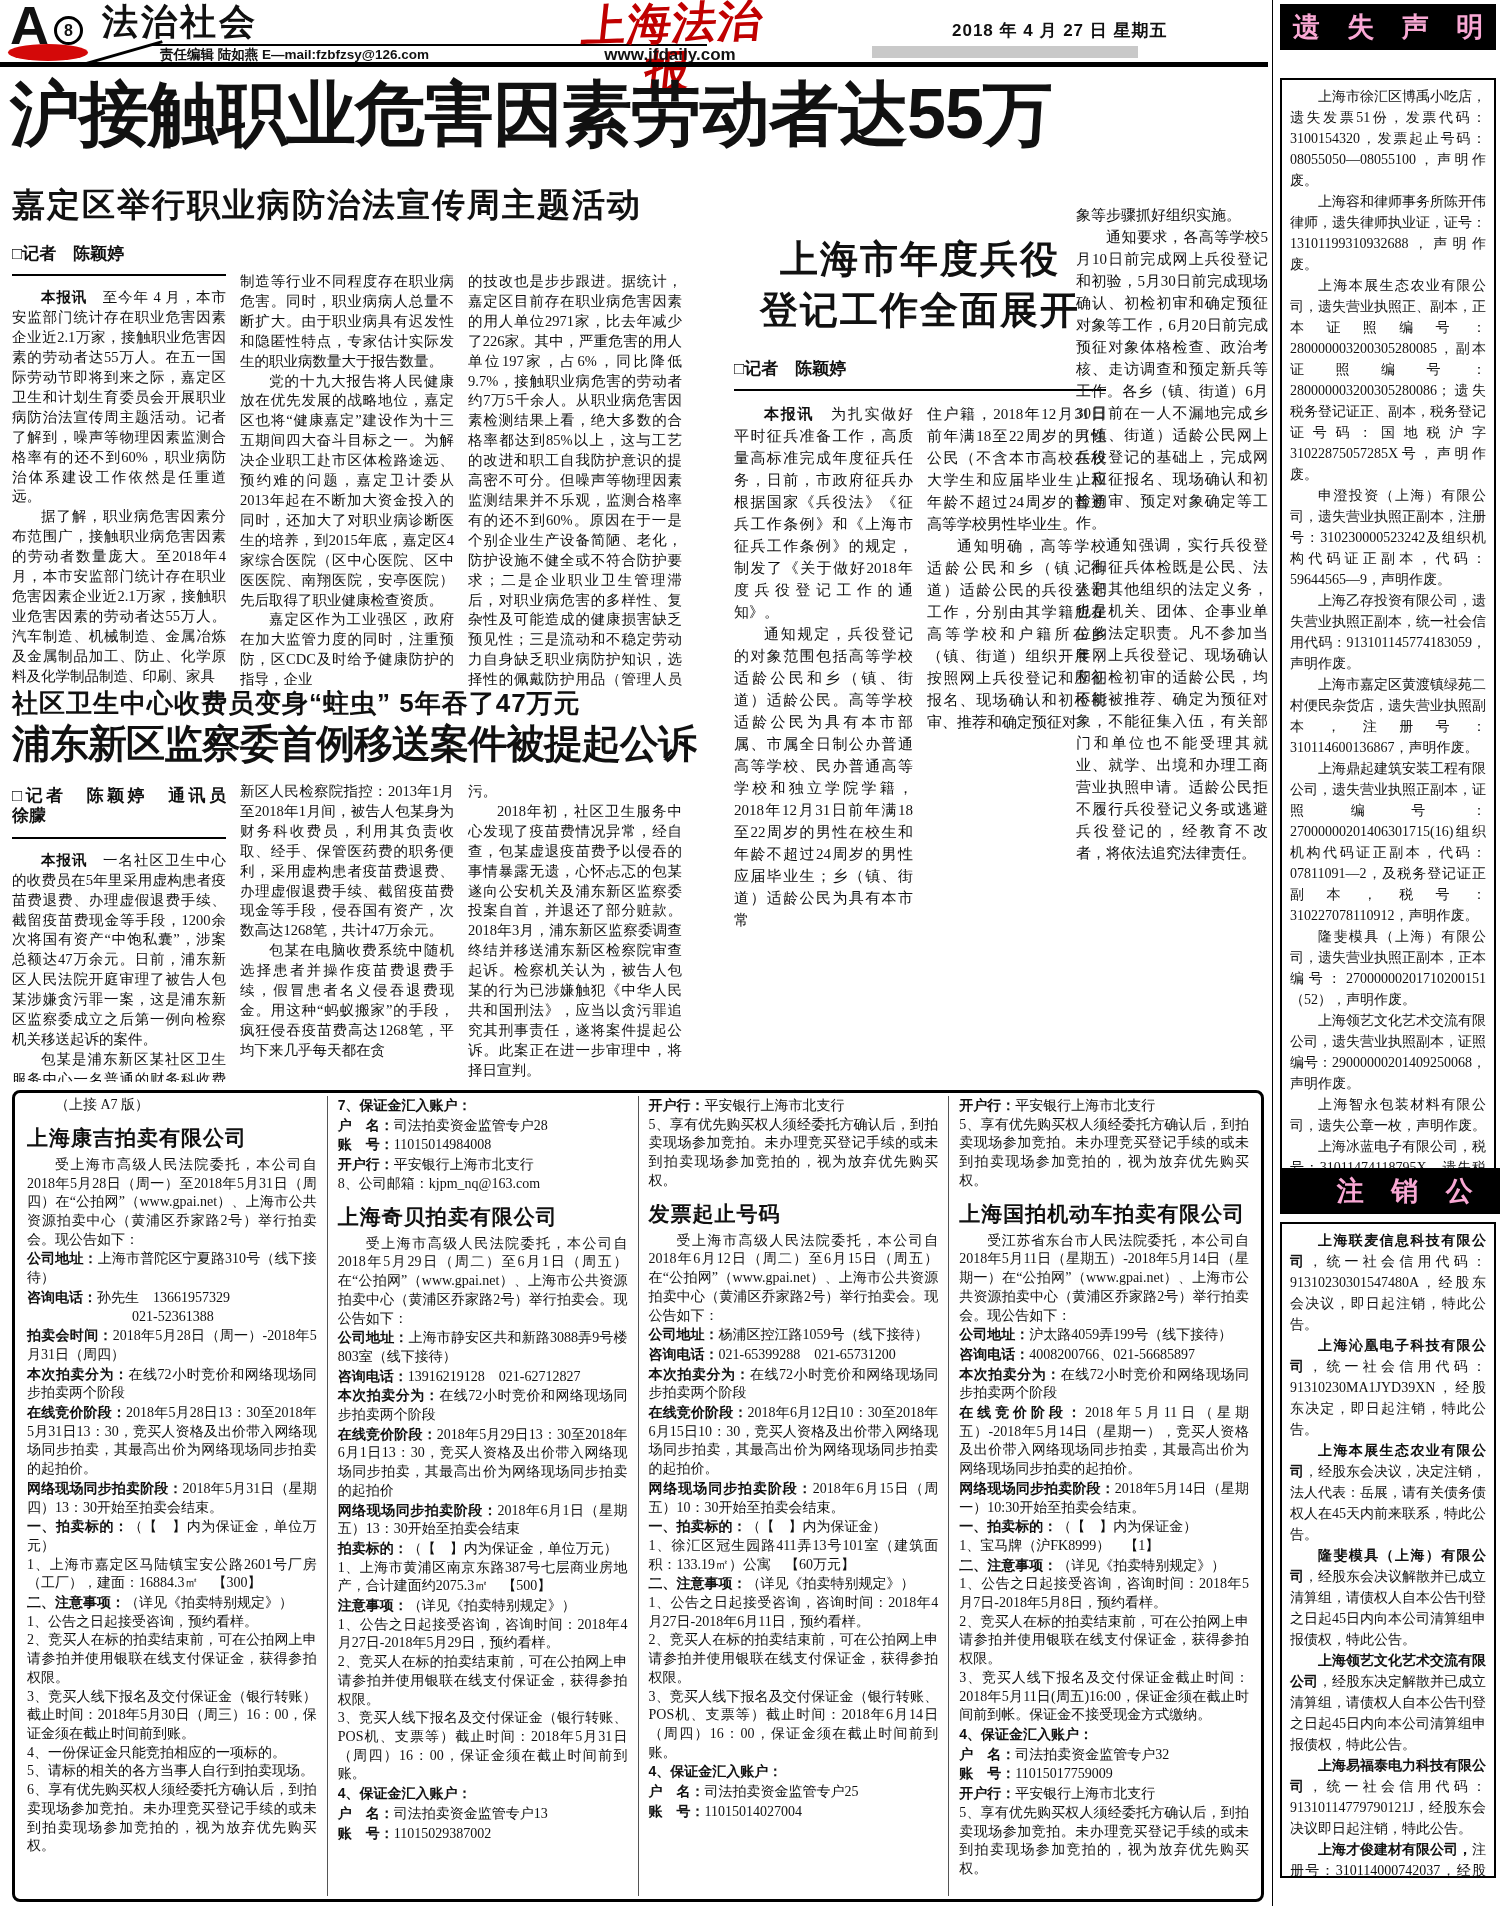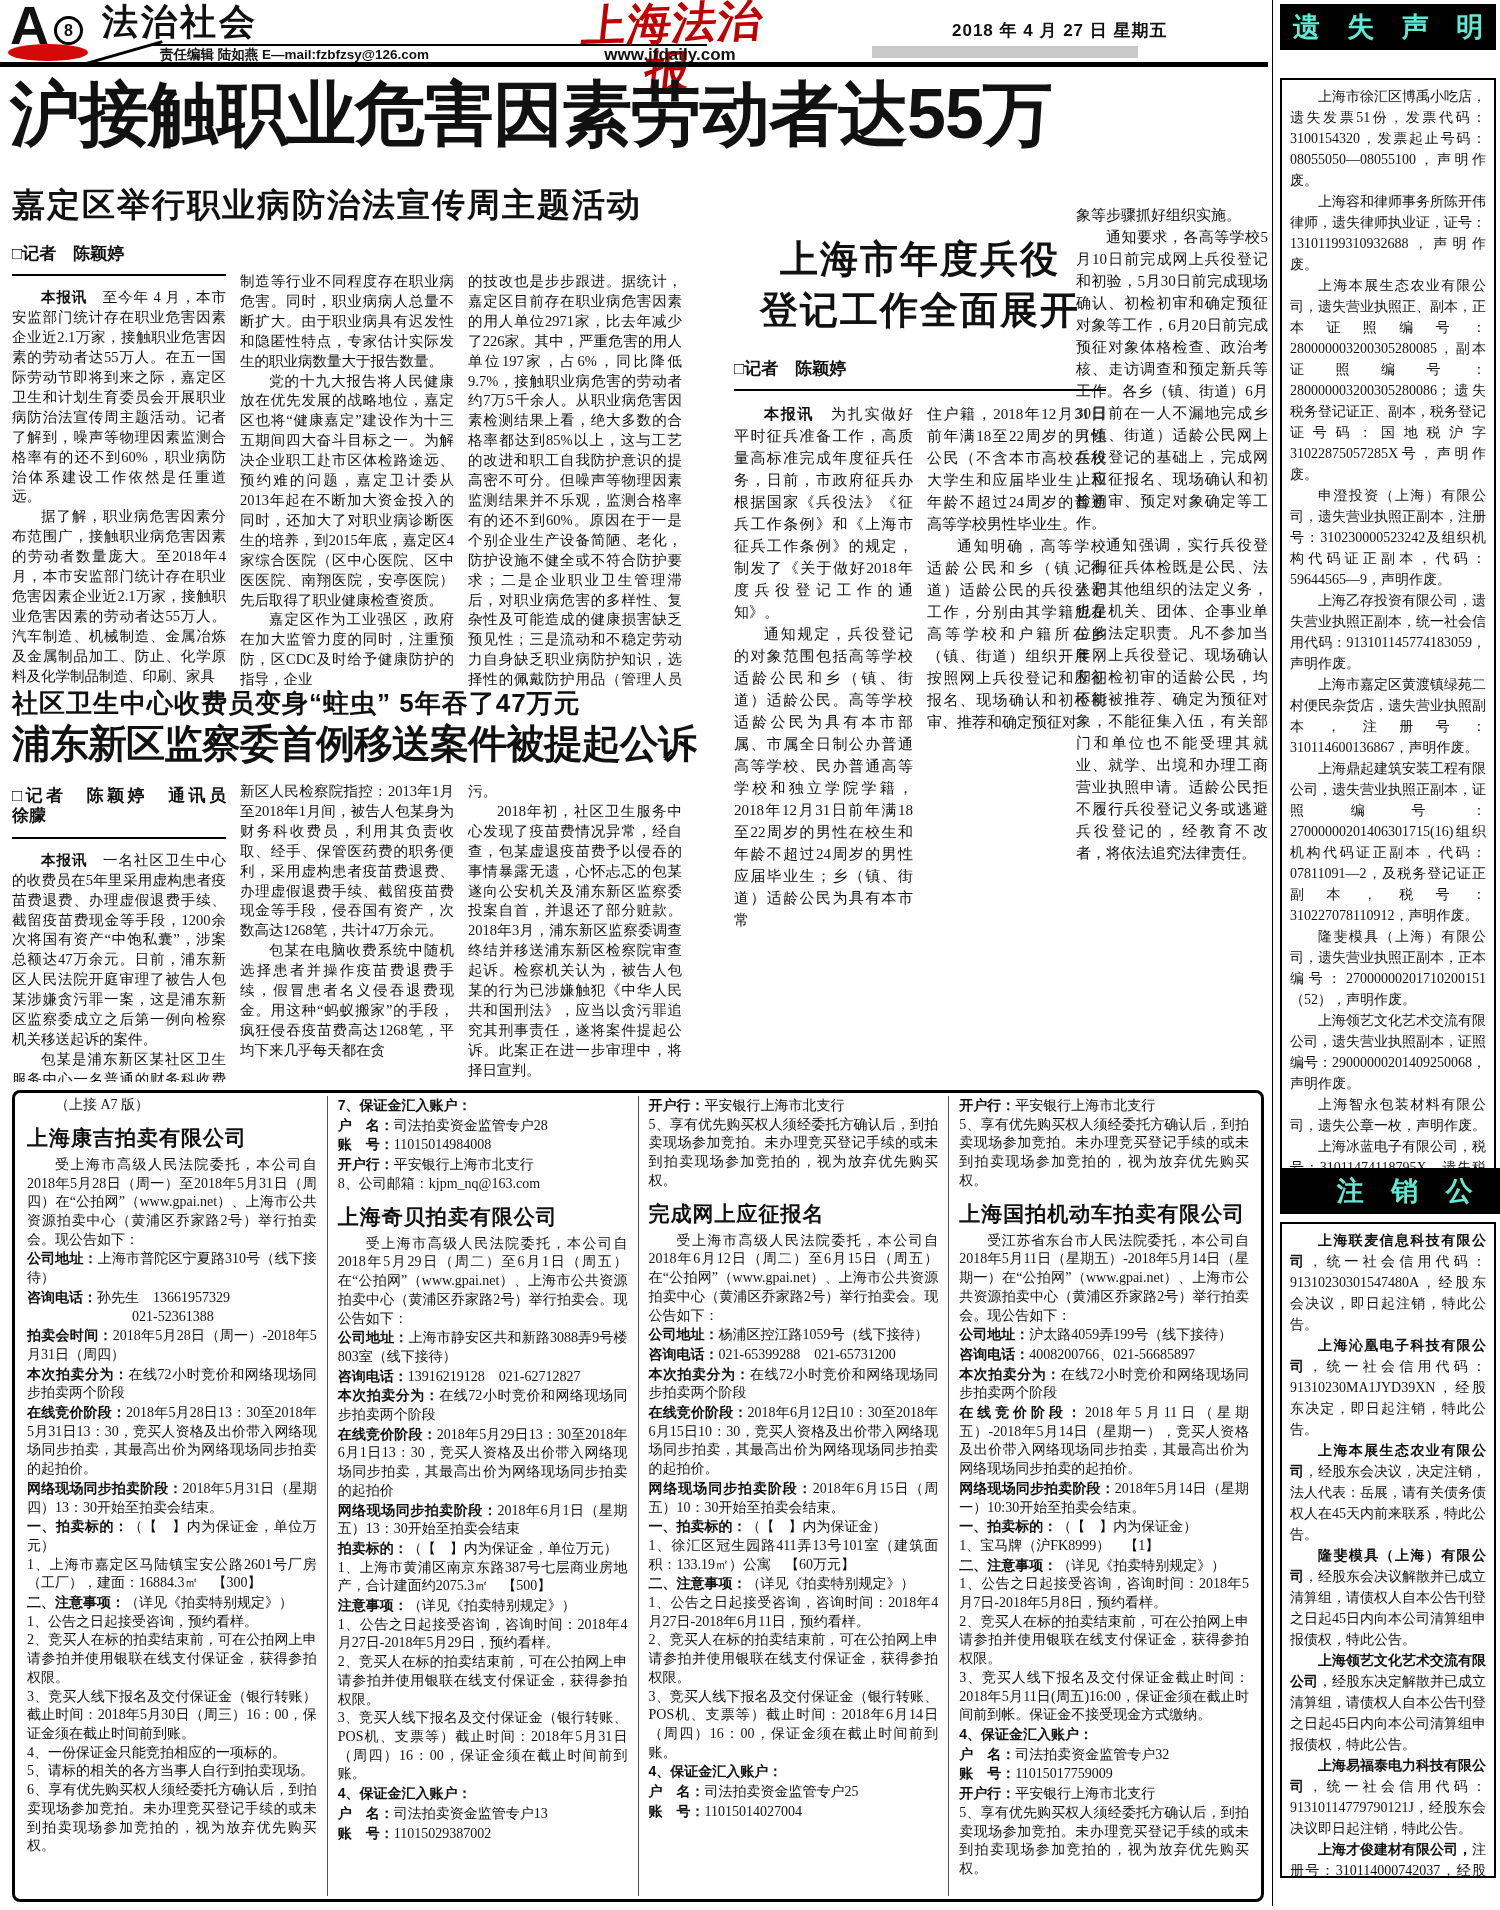--- a/index.html
+++ b/index.html
@@ -57,21 +57,21 @@
            border-radius:8px;box-sizing:border-box;padding:3px 2px;display:flex;}
   .acol{flex:1;padding:0 10px;font:14px/18.7px "Liberation Serif",serif;text-align:justify;overflow:hidden;}
   .acol + .acol{border-left:1px solid #555;}
   .ap{margin:0;text-align:justify;}
   .ind{text-indent:2em;margin:0;}
   .co{font:900 21px/1.2 "Liberation Sans",sans-serif;margin:10px 0 6px 0;text-indent:0;letter-spacing:1px;}
   .tel2{padding-left:7.5em;margin:0;}
 
   
   .vline{position:absolute;left:1272px;top:0;width:1px;height:1906px;background:#000;}
-  .sbh{position:absolute;left:1280px;width:216px;height:46px;background:#000;color:#5eead4;text-align:center;
+  .sbh{position:absolute;left:1280px;width:216px;height:46px;background:#000;color:#f9a8d4;text-align:center;
        font:900 27px/46px "Liberation Sans",sans-serif;letter-spacing:10px;text-indent:10px;}
   .sbh1{top:4px;}
   .sbh2{top:1168px;padding-left:44px;}
   .sbox{position:absolute;left:1280px;width:216px;border:2px solid #000;box-sizing:border-box;
         padding:6px 8px;font:14px/21px "Liberation Serif",serif;text-align:justify;overflow:hidden;}
   .sbox .p{text-indent:2em;}
   .sbox1{top:56px;height:1104px;margin-top:22px;}
   .sbox2{top:1222px;height:656px;}
 </style>
 </head>
@@ -208,21 +208,21 @@
         <div class="ap">1、公告之日起接受咨询，咨询时间：2018年4月27日-2018年5月29日，预约看样。</div>
         <div class="ap">2、竞买人在标的拍卖结束前，可在公拍网上申请参拍并使用银联在线支付保证金，获得参拍权限。</div>
         <div class="ap">3、竞买人线下报名及交付保证金（银行转账、POS机、支票等）截止时间：2018年5月31日（周四）16：00，保证金须在截止时间前到账。</div>
         <div class="ap"><b>4、保证金汇入账户：</b></div>
         <div class="ap"><b>户　名：</b>司法拍卖资金监管专户13</div>
         <div class="ap"><b>账　号：</b>11015029387002</div>
       </div>
     <div class="acol">
         <div class="ap"><b>开户行：</b>平安银行上海市北支行</div>
         <div class="ap">5、享有优先购买权人须经委托方确认后，到拍卖现场参加竞拍。未办理竞买登记手续的或未到拍卖现场参加竞拍的，视为放弃优先购买权。</div>
-        <div class="co">完成网上应征报名</div>
+        <div class="co">发票起止号码</div>
         <div class="ind">受上海市高级人民法院委托，本公司自2018年6月12日（周二）至6月15日（周五）在“公拍网”（www.gpai.net）、上海市公共资源拍卖中心（黄浦区乔家路2号）举行拍卖会。现公告如下：</div>
         <div class="ap"><b>公司地址：</b>杨浦区控江路1059号（线下接待）</div>
         <div class="ap"><b>咨询电话：</b>021-65399288　021-65731200</div>
         <div class="ap"><b>本次拍卖分为：</b>在线72小时竞价和网络现场同步拍卖两个阶段</div>
         <div class="ap"><b>在线竞价阶段：</b>2018年6月12日10：30至2018年6月15日10：30，竞买人资格及出价带入网络现场同步拍卖，其最高出价为网络现场同步拍卖的起拍价。</div>
         <div class="ap"><b>网络现场同步拍卖阶段：</b>2018年6月15日（周五）10：30开始至拍卖会结束。</div>
         <div class="ap"><b>一、拍卖标的：</b>（【　】内为保证金）</div>
         <div class="ap">1、徐汇区冠生园路411弄13号101室（建筑面积：133.19㎡）公寓　【60万元】</div>
         <div class="ap"><b>二、注意事项：</b>（详见《拍卖特别规定》）</div>
         <div class="ap">1、公告之日起接受咨询，咨询时间：2018年4月27日-2018年6月11日，预约看样。</div>

